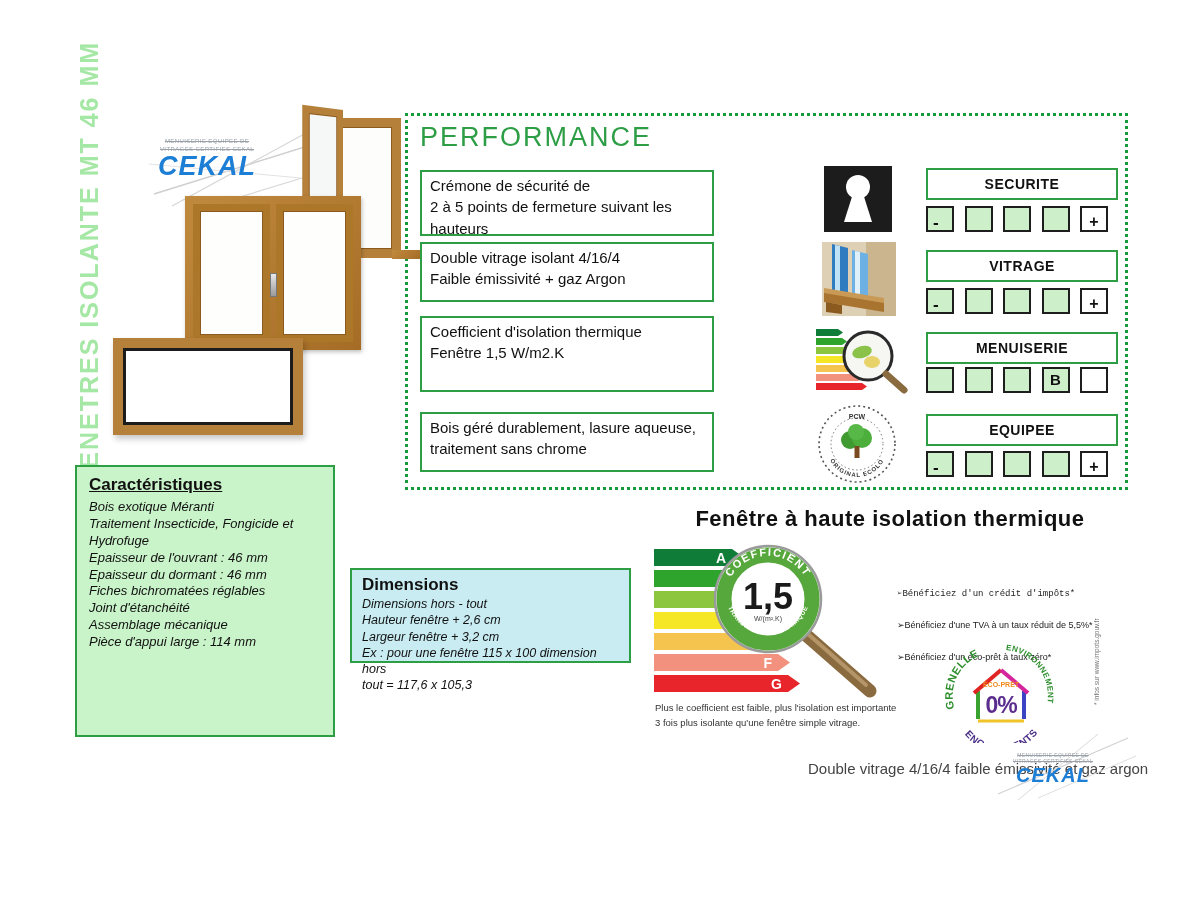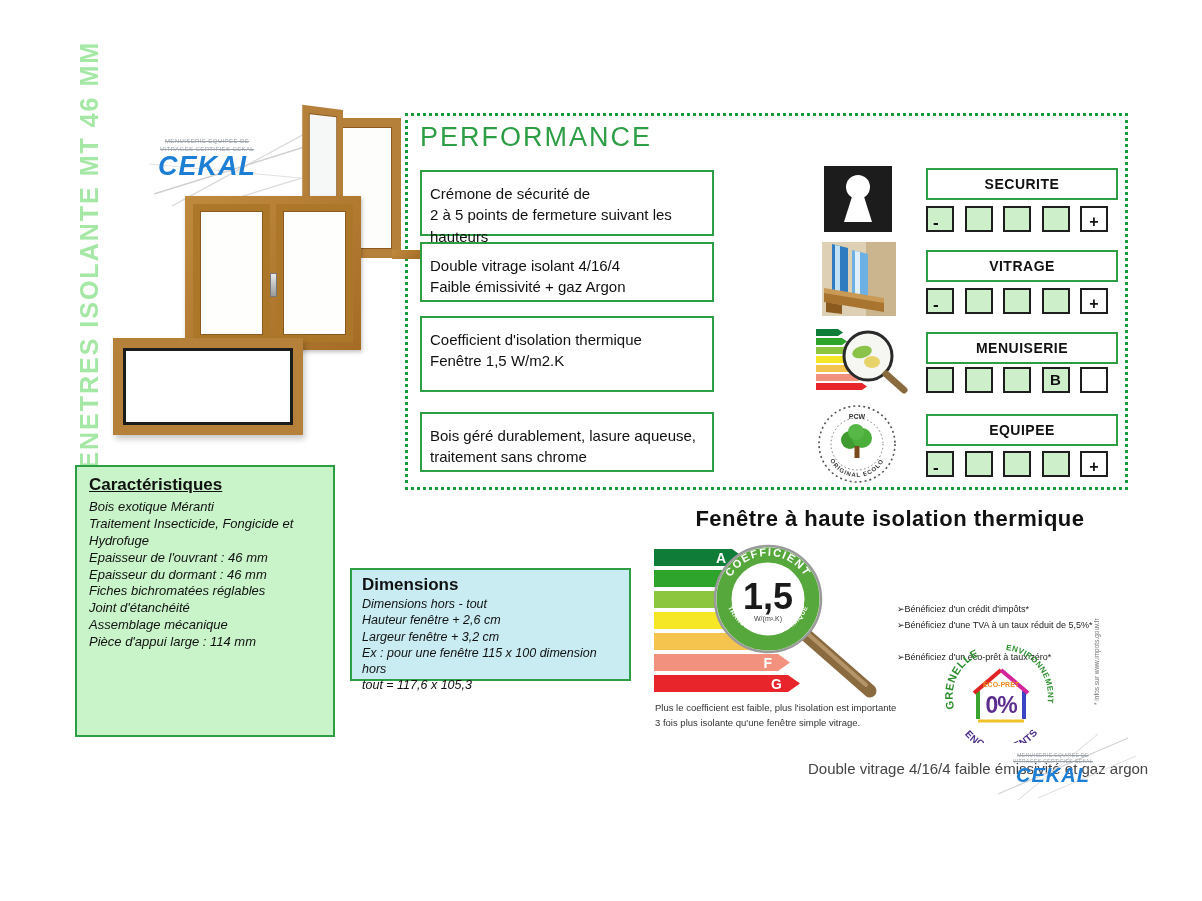--- a/index.html
+++ b/index.html
@@ -40,21 +40,21 @@
   .handle{position:absolute;left:50%;top:50%;width:5px;height:22px;margin-left:-3px;
     background:linear-gradient(#e8e8e8,#9a9a9a);border:1px solid #777;z-index:4;}
   .win-bottom{left:113px;top:338px;width:190px;height:97px;z-index:5;border:10px solid #b5803a;
     background:#fff;box-sizing:border-box;box-shadow:inset 0 0 0 3px #1c1c1c,2px 4px 6px rgba(0,0,0,.22);}
 
   
   .perf{position:absolute;left:405px;top:113px;width:723px;height:377px;
     border:3px dotted #169a3c;box-sizing:border-box;}
   .perf-title{position:absolute;left:12px;top:6px;font-size:27px;letter-spacing:2px;color:#2e9e46;}
   .info-box{position:absolute;left:12px;width:294px;border:2px solid #2e9e44;background:#fff;
-    font-size:15px;line-height:1.42;padding:11px 8px;white-space:pre-line;box-sizing:border-box;}
+    font-size:15px;line-height:1.42;padding:3px 8px;white-space:pre-line;box-sizing:border-box;}
   .ib1{top:54px;height:66px;} .ib2{top:126px;height:60px;} .ib3{top:200px;height:76px;} .ib4{top:296px;height:60px;}
 
   .rate-label{position:absolute;left:518px;width:192px;height:32px;border:2px solid #2e9e44;
     background:#fff;display:flex;align-items:center;justify-content:center;
     font-size:14px;font-weight:600;letter-spacing:.5px;box-sizing:border-box;}
   .cells{position:absolute;left:518px;width:182px;display:flex;justify-content:space-between;}
   .cell{position:relative;width:28px;height:26px;border:2px solid #1e1e1e;background:#cdf0cb;box-sizing:border-box;}
   .cell.white{background:#fff;}
   .cell .minus{position:absolute;left:5px;bottom:-3px;font-size:17px;font-weight:bold;}
   .cell .plus{position:absolute;left:0;right:0;bottom:-1px;text-align:center;font-size:16px;font-weight:bold;}
@@ -68,30 +68,30 @@
   .icon-img{position:absolute;}
 
   
   .carac{position:absolute;left:75px;top:465px;width:260px;height:272px;background:#c9f3c9;
     border:2px solid #2e9e44;box-sizing:border-box;padding:8px 12px;}
   .carac h2{margin:0 0 4px 0;font-size:17px;text-decoration:underline;}
   .carac p{margin:0;font-size:13px;font-style:italic;line-height:1.3;}
   .carac p.gap{}
 
   
-  .dims{position:absolute;left:350px;top:568px;width:281px;height:113px;background:#c9ecf2;
+  .dims{position:absolute;left:350px;top:568px;width:281px;height:95px;background:#c9ecf2;
     border:2px solid #2e9e44;box-sizing:border-box;padding:5px 10px;}
   .dims h2{margin:0 0 1px 0;font-size:17px;}
   .dims p{margin:0;font-size:12.5px;font-style:italic;line-height:1.3;}
 
   
   .thermal-title{position:absolute;left:660px;top:506px;width:460px;text-align:center;
     font-size:22px;font-weight:700;letter-spacing:.5px;}
   .benefit{position:absolute;left:897px;width:250px;font-size:9px;color:#222;}
-  .b1{top:604px;} .b2{top:620px;} .b3{top:652px;}
+  .b1{top:588px;font-family:Liberation Mono, monospace;} .b2{top:620px;} .b3{top:652px;}
   .footnote{position:absolute;left:1093px;top:560px;width:10px;height:145px;
     writing-mode:vertical-rl;transform:rotate(180deg);font-size:6.5px;color:#777;}
   .explain{position:absolute;left:655px;top:701px;font-size:9.5px;line-height:1.55;color:#333;}
   .glaznote{position:absolute;left:808px;top:760px;font-size:15px;color:#444;}
 </style>
 </head>
 <body>
 
 <div id="canvas">
 

